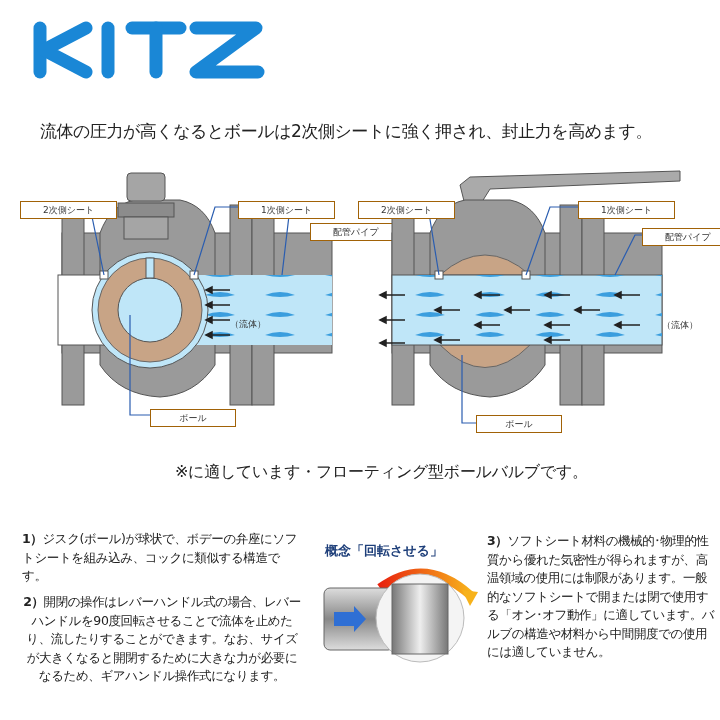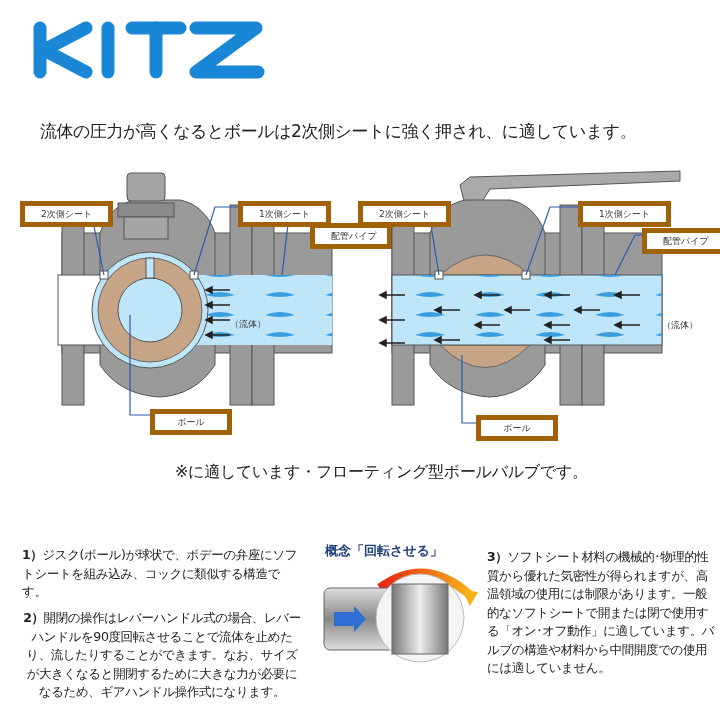--- a/index.html
+++ b/index.html
@@ -2,23 +2,23 @@
 <html><head>
 <meta charset="utf-8">
 <style>
   html,body{margin:0;padding:0;background:#fff;}
   body{width:720px;height:720px;position:relative;overflow:hidden;font-family:"DejaVu Sans",sans-serif;color:#222;}
   .logo{position:absolute;left:30px;top:20px;}
   .headline{position:absolute;left:40px;top:120px;width:650px;font-size:17px;color:#222;letter-spacing:-0.5px;white-space:nowrap;}
   .diagram{position:absolute;top:165px;}
   .diag-left{left:20px;width:340px;height:280px;}
   .diag-right{left:350px;width:370px;height:280px;}
-  .label{position:absolute;border:5px solid #a16207;background:#fff;font-size:9px;color:#333;padding:2px 16px;white-space:nowrap;line-height:12px;}
+  .label{position:absolute;border:1px solid #a16207;background:#fff;font-size:9px;color:#333;padding:2px 22px;white-space:nowrap;line-height:12px;}
   .note{position:absolute;left:175px;top:462px;font-size:16px;color:#222;white-space:nowrap;letter-spacing:-0.3px;}
-  .para{position:absolute;font-size:12.5px;line-height:18.5px;color:#222;letter-spacing:-0.4px;margin-top:16px;}
+  .para{position:absolute;font-size:12.5px;line-height:18.5px;color:#222;letter-spacing:-0.4px;}
   .para b{font-weight:bold;}
   .p1{left:22px;top:530px;width:280px;}
   .p2{left:22px;top:593px;width:280px;text-align:center;}
   .p3{left:487px;top:532px;width:230px;}
   .concept-title{position:absolute;left:325px;top:542px;font-size:13px;font-weight:bold;color:#1e3f7a;white-space:nowrap;}
   .concept{position:absolute;left:320px;top:560px;width:160px;height:110px;}
 </style>
 </head>
 <body>
 
@@ -26,21 +26,21 @@
   <g fill="none" stroke="#1a87d6" stroke-width="13" stroke-linecap="round" stroke-linejoin="round">
     <line x1="10" y1="8" x2="10" y2="52"></line>
     <polyline points="56,8 14,30 56,52"></polyline>
     <line x1="78" y1="8" x2="78" y2="52"></line>
     <line x1="102" y1="8" x2="150" y2="8"></line>
     <line x1="126" y1="8" x2="126" y2="52"></line>
     <polyline points="166,8 226,8 166,52 228,52"></polyline>
   </g>
 </svg>
 
-<div class="headline">流体の圧力が高くなるとボールは2次側シートに強く押され、に適しています。</div>
+<div class="headline">流体の圧力が高くなるとボールは2次側シートに強く押され、封止力を高めます。</div>
 
 <div class="diagram diag-left">
   <svg width="340" height="280" viewBox="0 0 340 280">
     <defs>
       <pattern id="waves1" width="60" height="20" patternUnits="userSpaceOnUse">
         <path d="M5,10 Q20,4 35,10 Q20,14 5,10Z" fill="#3a9ede"></path>
       </pattern>
     </defs>
 
     <rect x="42" y="68" width="270" height="120" fill="#9a9a9a" stroke="#555"></rect>

